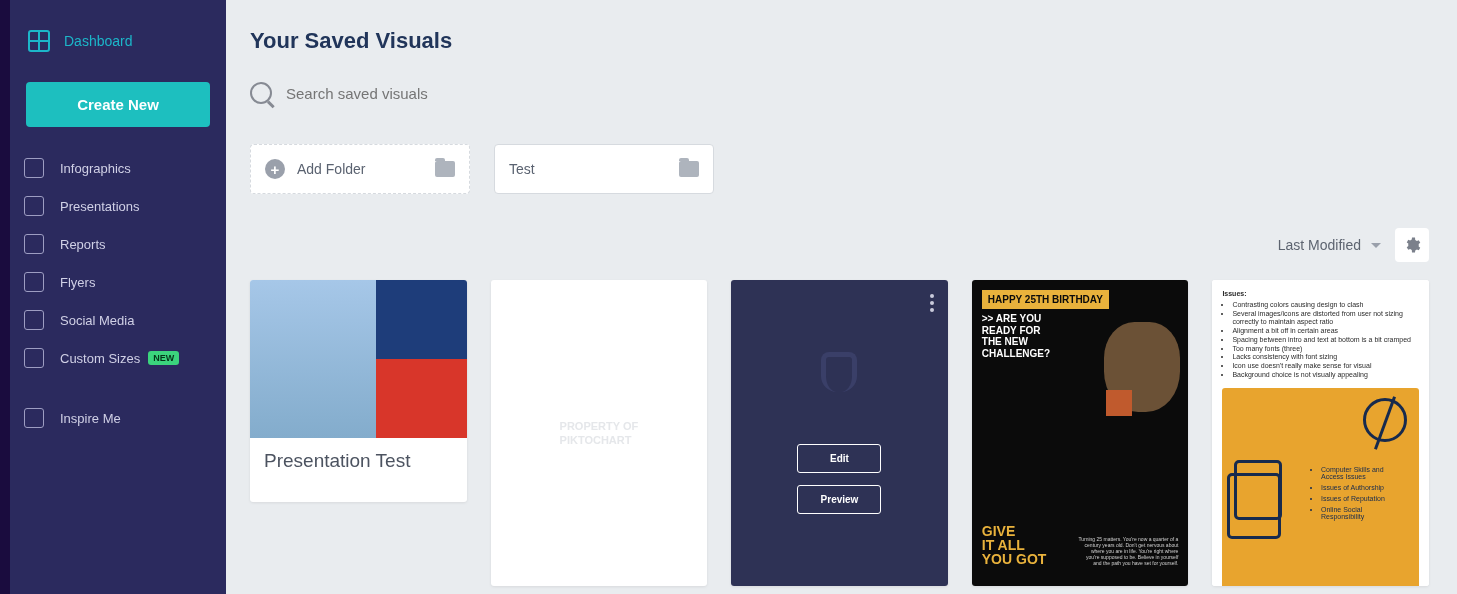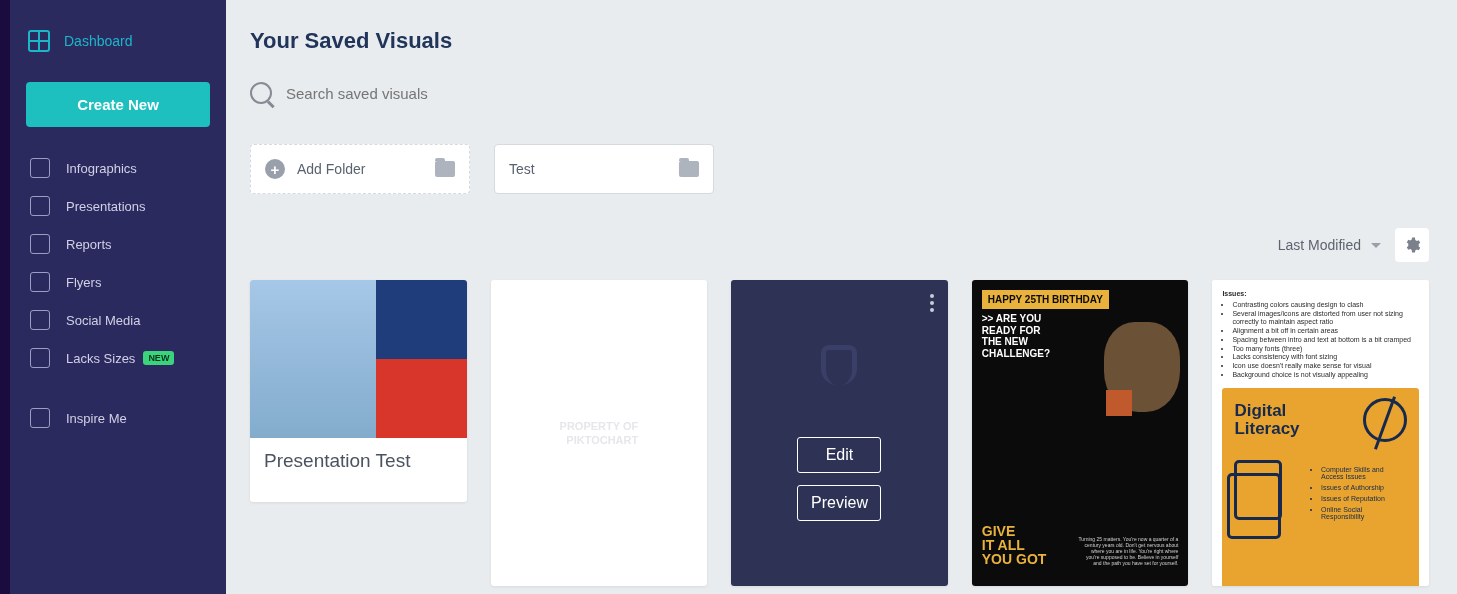--- a/index.html
+++ b/index.html
@@ -47,21 +47,21 @@
     font-weight:600;
     font-size:15px;
     text-align:center;
     padding: 14px 15px;
     border-radius:4px;
     cursor:pointer;
   }
   .nav-list { list-style:none; }
   .nav-list li {
     display:flex; align-items:center;
-    padding: 9px 20px;
+    padding: 9px 14px;
     cursor:pointer;
     font-size:13px;
     color:#d0d0e6;
   }
   .nav-list li .nic {
     width:20px;height:20px;margin-right:16px;
     border:1.5px solid #9d9dc2;border-radius:3px;
     position:relative;flex-shrink:0;
   }
   .badge {
@@ -150,29 +150,29 @@
   .card .title{padding:12px 14px 36px 14px;font-size:19px;color:#4c5360;}
   .card.tall{height:306px;}
   .card.tall .thumb{height:100%;}
   
   .t1{background:#fff;display:flex;}
   .t1 .left{flex:1.4;background:linear-gradient(#a6c7e8,#83accc);}
   .t1 .right{flex:1;display:flex;flex-direction:column;}
   .t1 .right .a{flex:1;background:#1e3d7a;}
   .t1 .right .b{flex:1;background:#d8362a;}
   
-  .t2{display:flex;align-items:center;justify-content:center;color:#e5e7ea;font-size:11px;font-weight:700;text-align:right;line-height:1.3;}
+  .t2{display:flex;align-items:center;justify-content:center;color:#e5e7ea;font-size:11px;font-weight:700;text-align:left;line-height:1.3;}
   
   .t3{background:#2e3255;}
   .overlay3{position:absolute;inset:0;display:flex;flex-direction:column;align-items:center;justify-content:center;gap:12px;}
   .overlay3 .dots{position:absolute;top:14px;right:14px;display:flex;flex-direction:column;gap:3px;}
   .overlay3 .dots span{width:4px;height:4px;border-radius:50%;background:#c9cbdb;}
   .overlay3 .logo{width:36px;height:40px;border:5px solid #3a3f68;border-bottom:none;border-radius:8px 8px 16px 16px;margin-bottom:40px;}
   .ov-btn{
-    border:1px solid #fff;color:#fff;font-size:16px;font-weight:400;
+    border:1px solid #fff;color:#fff;font-size:10px;font-weight:700;
     padding:8px 0;width:84px;text-align:center;border-radius:3px;cursor:pointer;
   }
   
   .t4{background:#0b0b0b;color:#e9b23c;padding:10px;font-family:Arial;position:relative;font-size:9px;}
   .t4 .h{background:#e9b23c;color:#0b0b0b;font-weight:800;font-size:10px;padding:4px 6px;display:inline-block;margin-bottom:4px;}
   .t4 .sub{color:#fff;font-weight:800;font-size:10px;line-height:1.15;margin-bottom:6px;}
   .t4 .face{position:absolute;right:8px;top:42px;width:76px;height:90px;background:#6b5136;border-radius:40% 40% 45% 45%;}
   .t4 .sq{position:absolute;right:56px;top:110px;width:26px;height:26px;background:#c05a2d;}
   .t4 .give{position:absolute;left:10px;bottom:20px;color:#e9b23c;font-weight:800;font-size:14px;line-height:1;}
   .t4 .fine{position:absolute;right:10px;bottom:20px;color:#d2d2d2;font-size:5px;text-align:right;width:100px;line-height:1.2;}
@@ -218,21 +218,21 @@
     <li>
         <span class="nic"></span>
         <span>Flyers</span>
       </li>
     <li>
         <span class="nic"></span>
         <span>Social Media</span>
       </li>
     <li>
         <span class="nic"></span>
-        <span>Lacks Sizes</span>
+        <span>Custom Sizes</span>
         <span class="badge">NEW</span>
       </li>
   </ul>
   <div class="sep"></div>
   <ul class="nav-list">
     <li>
         <span class="nic"></span>
         <span>Inspire Me</span>
       </li>
   </ul>
@@ -336,24 +336,20 @@
             <li>Several images/icons are distorted from user not sizing correctly to maintain aspect ratio</li>
             <li>Alignment a bit off in certain areas</li>
             <li>Spacing between intro and text at bottom is a bit cramped</li>
             <li>Too many fonts (three)</li>
             <li>Lacks consistency with font sizing</li>
             <li>Icon use doesn't really make sense for visual</li>
             <li>Background choice is not visually appealing</li>
           </ul>
         </div>
         <div class="orange">
-          <div class="dl">
-            <div>Digital</div>
-            <div>Literacy</div>
-          </div>
           <div class="globe"></div>
           <div class="tablet"></div>
           <ul class="list2">
             <li>Computer Skills and Access Issues</li>
             <li>Issues of Authorship</li>
             <li>Issues of Reputation</li>
             <li>Online Social Responsibility</li>
           </ul>
         </div>
       </div>

